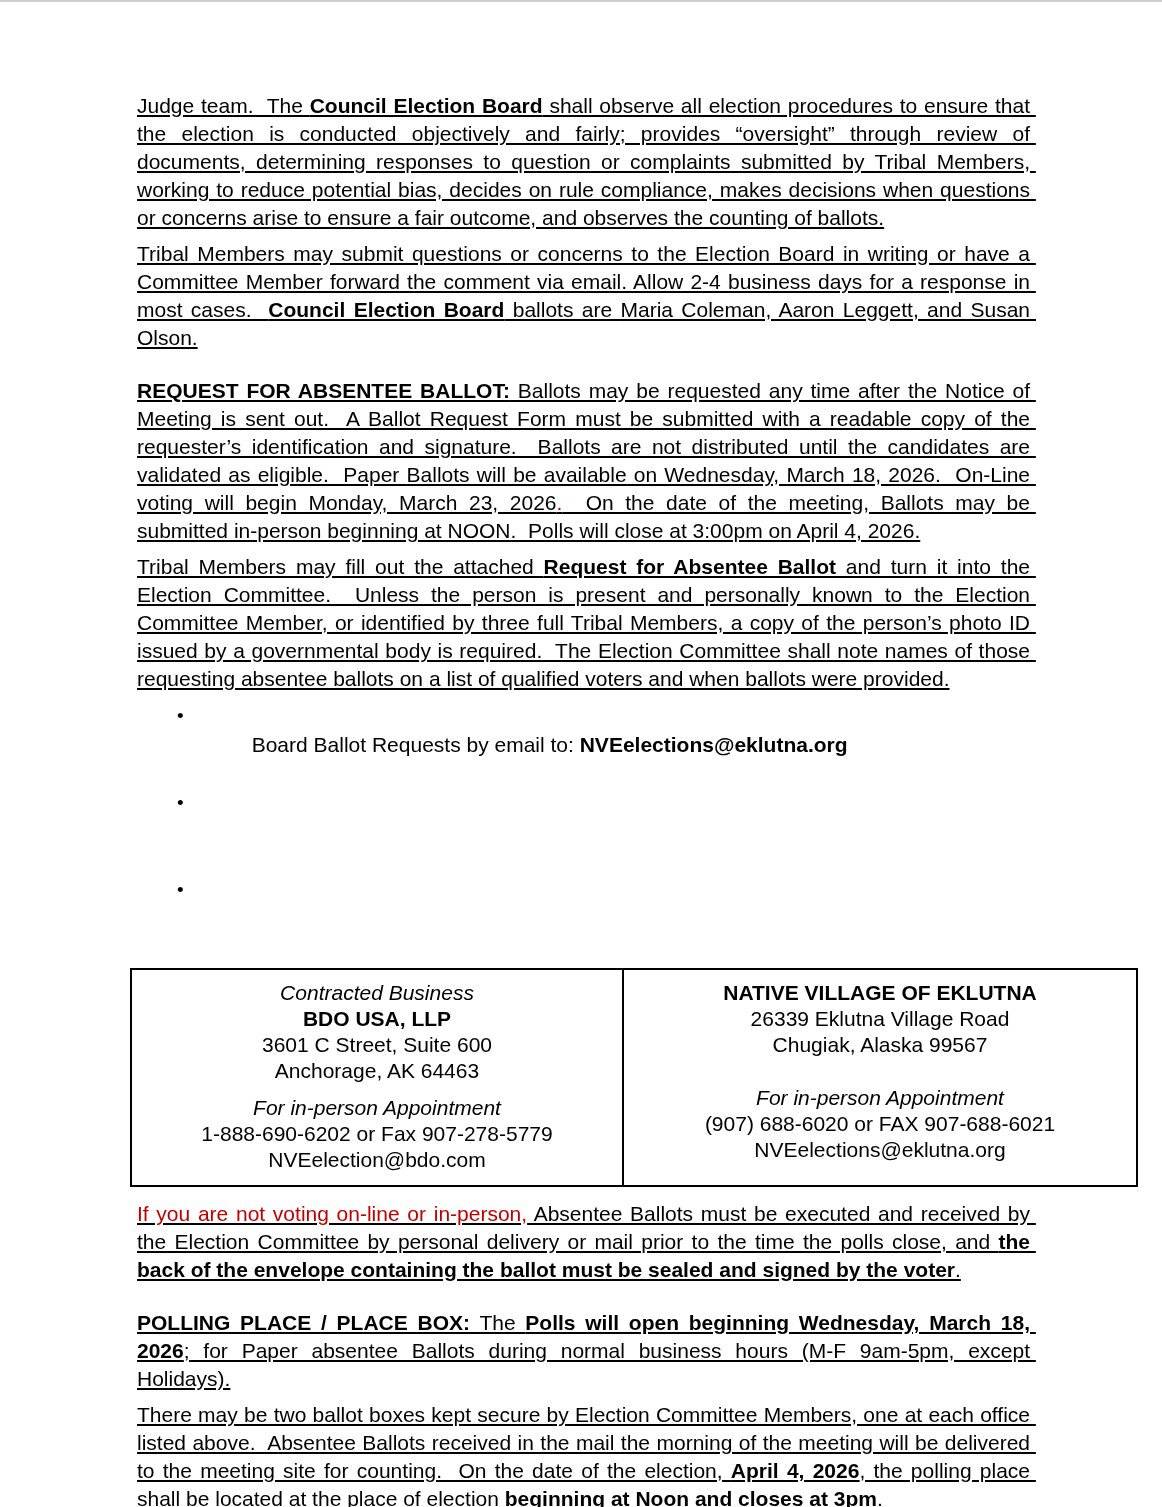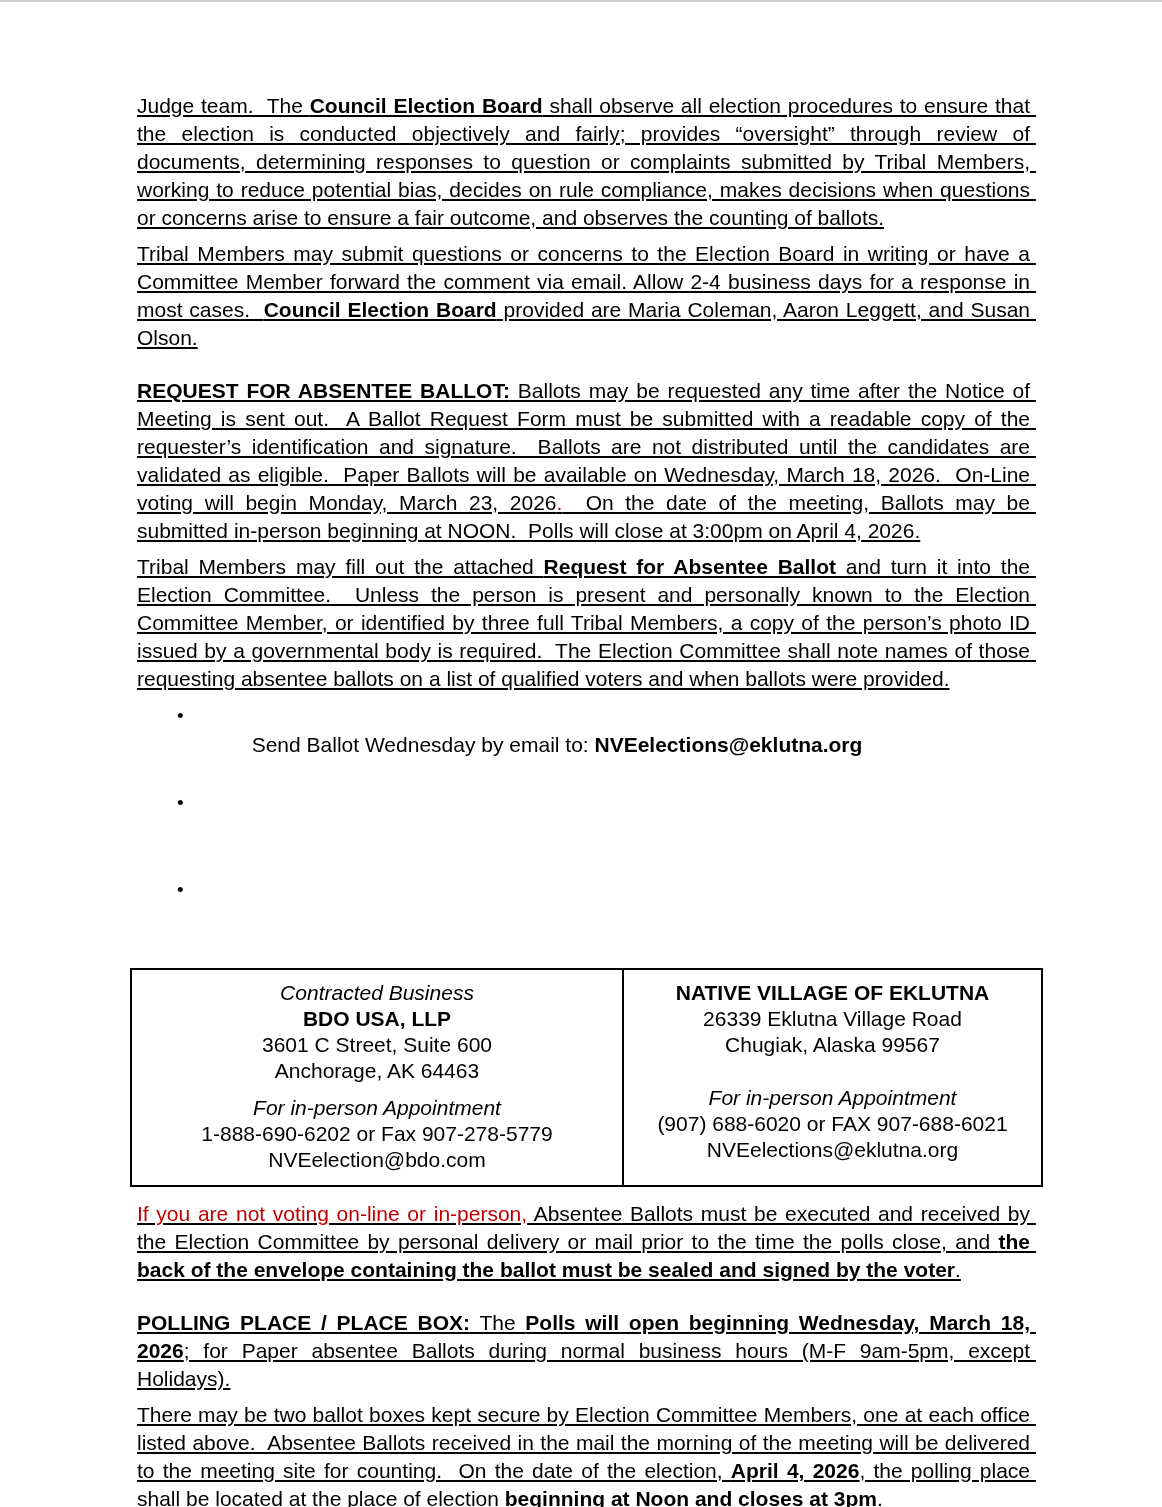--- a/index.html
+++ b/index.html
@@ -47,21 +47,21 @@
   }
   .bullets li .bullet-dot {
     position: absolute;
     left: 2px;
     top: 0;
     font-size: 19px;
   }
   .address-table {
     border-collapse: collapse;
     margin: 6px 0 0 -7px;
-    width: 913px;
+    width: 1008px;
     table-layout: fixed;
   }
   .address-table td {
     border: 2px solid #000000;
     vertical-align: top;
     text-align: center;
     font-size: 21px;
     line-height: 26px;
     padding: 10px 8px 12px 8px;
   }
@@ -72,29 +72,29 @@
   .red-para-wrap { margin-top: 13px; }
 </style>
 </head>
 <body>
 
 <div class="page">
   <div class="content">
 
     <p class="para"><span>Judge team.  The </span><span class="seg-b">Council Election Board</span><span> shall observe all election procedures to ensure that the election is conducted objectively and fairly; provides “oversight” through review of documents, determining responses to question or complaints submitted by Tribal Members, working to reduce potential bias, decides on rule compliance, makes decisions when questions or concerns arise to ensure a fair outcome, and observes the counting of ballots.</span></p>
 
-    <p class="para"><span>Tribal Members may submit questions or concerns to the Election Board in writing or have a Committee Member forward the comment via email. Allow 2-4 business days for a response in most cases.  </span><span class="seg-b">Council Election Board</span><span> provided are </span><span class="seg-u">Maria Coleman, Aaron Leggett, and Susan Olson</span><span>.</span></p>
+    <p class="para"><span>Tribal Members may submit questions or concerns to the Election Board in writing or have a Committee Member forward the comment via email. Allow 2-4 business days for a response in most cases.  </span><span class="seg-b">Council Election Board</span><span> ballots are </span><span class="seg-u">Maria Coleman, Aaron Leggett, and Susan Olson</span><span>.</span></p>
 
     <p class="para mt-heading"><span class="seg-b">REQUEST FOR ABSENTEE BALLOT:</span><span> Ballots may be requested any time after the Notice of Meeting is sent out.  A Ballot Request Form must be submitted with a readable copy of the requester’s identification and signature.  Ballots are not distributed until the candidates are validated as eligible.  Paper </span><span class="seg-u">Ballots will be available</span><span> on Wednesday, </span><span class="seg-u">March 18, 2026</span><span>.  On-Line voting will begin Monday, March 23, 2026</span><span class="seg-r">.</span><span>  On the date of the meeting, Ballots may be submitted in-person beginning at NOON.  Polls will close at 3:00pm on April 4, 2026.</span></p>
 
     <p class="para mt-sm"><span>Tribal Members may fill out the attached </span><span class="seg-b">Request for Absentee Ballot</span><span> and turn it into the Election Committee.  Unless the person is present and personally known to the Election Committee Member, or identified by three full Tribal Members, a copy of the person’s photo ID issued by a governmental body is required.  The Election Committee shall note names of those requesting absentee ballots on a list of qualified voters and when ballots were provided.</span></p>
 
     <ul class="bullets">
       <li>
-        <span class="bullet-dot">•</span><span><span>Send Ballot Wednesday by email to: </span><span class="seg-b">NVEelections@eklutna.org</span></span>
+        <span class="bullet-dot">•</span><span><span>Board Ballot Requests by email to: </span><span class="seg-b">NVEelections@eklutna.org</span></span>
       </li>
       <li>
         <span class="bullet-dot">•</span>
       </li>
       <li>
         <span class="bullet-dot">•</span>
       </li>
     </ul>
 
     <table class="address-table">

